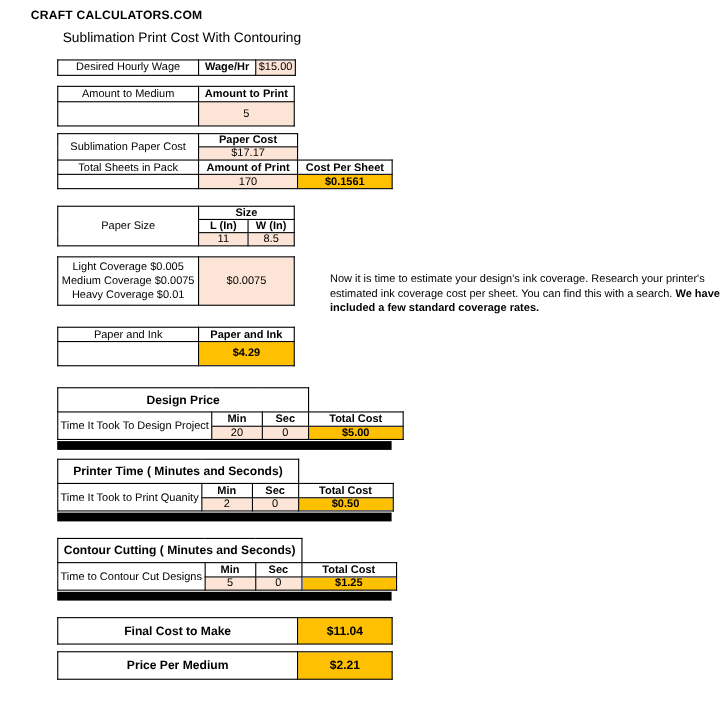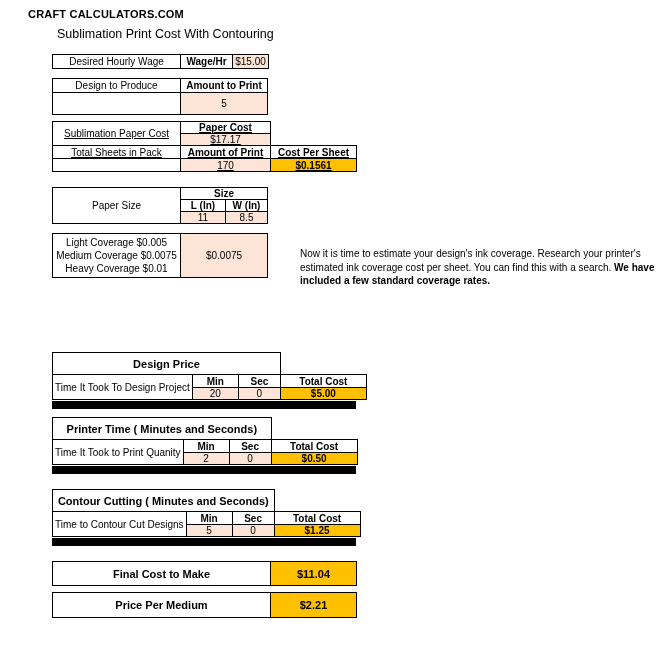--- a/index.html
+++ b/index.html
@@ -54,31 +54,31 @@
   </tbody>
     </table>
 
   <table style="left:52px;top:78px;">
     <colgroup>
         <col style="width:128px">
         <col style="width:87px">
       </colgroup>
     <tbody>
         <tr style="height:14px">
-      <td>Design to Produce</td>
+      <td>Amount to Medium</td>
       <td class="b">Amount to Print</td>
     </tr>
     <tr style="height:22px">
       <td></td>
       <td class="input-cell">5</td>
     </tr>
   </tbody>
     </table>
 
-  <table style="left:52px;top:121px;text-decoration:underline;">
+  <table style="left:52px;top:121px;">
     <colgroup>
         <col style="width:128px">
         <col style="width:90px">
         <col style="width:86px">
       </colgroup>
     <tbody>
         <tr style="height:12px">
       <td rowspan="2">Sublimation Paper Cost</td>
       <td class="b">Paper Cost</td>
       <td class="ghost"></td>
@@ -134,20 +134,36 @@
         <div>Medium Coverage $0.0075</div>
         <div>Heavy Coverage $0.01</div>
       </td>
       <td class="input-cell">$0.0075</td>
     </tr>
   </tbody>
     </table>
 
   <div class="note"><span>Now it is time to estimate your design's ink coverage. Research your printer's estimated ink coverage cost per sheet. You can find this with a search. </span><span class="b">We have included a few standard coverage rates.</span></div>
 
+  <table style="left:52px;top:297px;">
+    <colgroup>
+        <col style="width:128px">
+        <col style="width:87px">
+      </colgroup>
+    <tbody>
+        <tr style="height:13px">
+      <td>Paper and Ink</td>
+      <td class="b">Paper and Ink</td>
+    </tr>
+    <tr style="height:22px">
+      <td></td>
+      <td class="result-cell">$4.29</td>
+    </tr>
+  </tbody>
+    </table>
 
   <table style="left:52px;top:352px;">
     <colgroup>
         <col style="width:130px">
         <col style="width:46px">
         <col style="width:42px">
         <col style="width:86px">
       </colgroup>
     <tbody>
         <tr style="height:22px">

